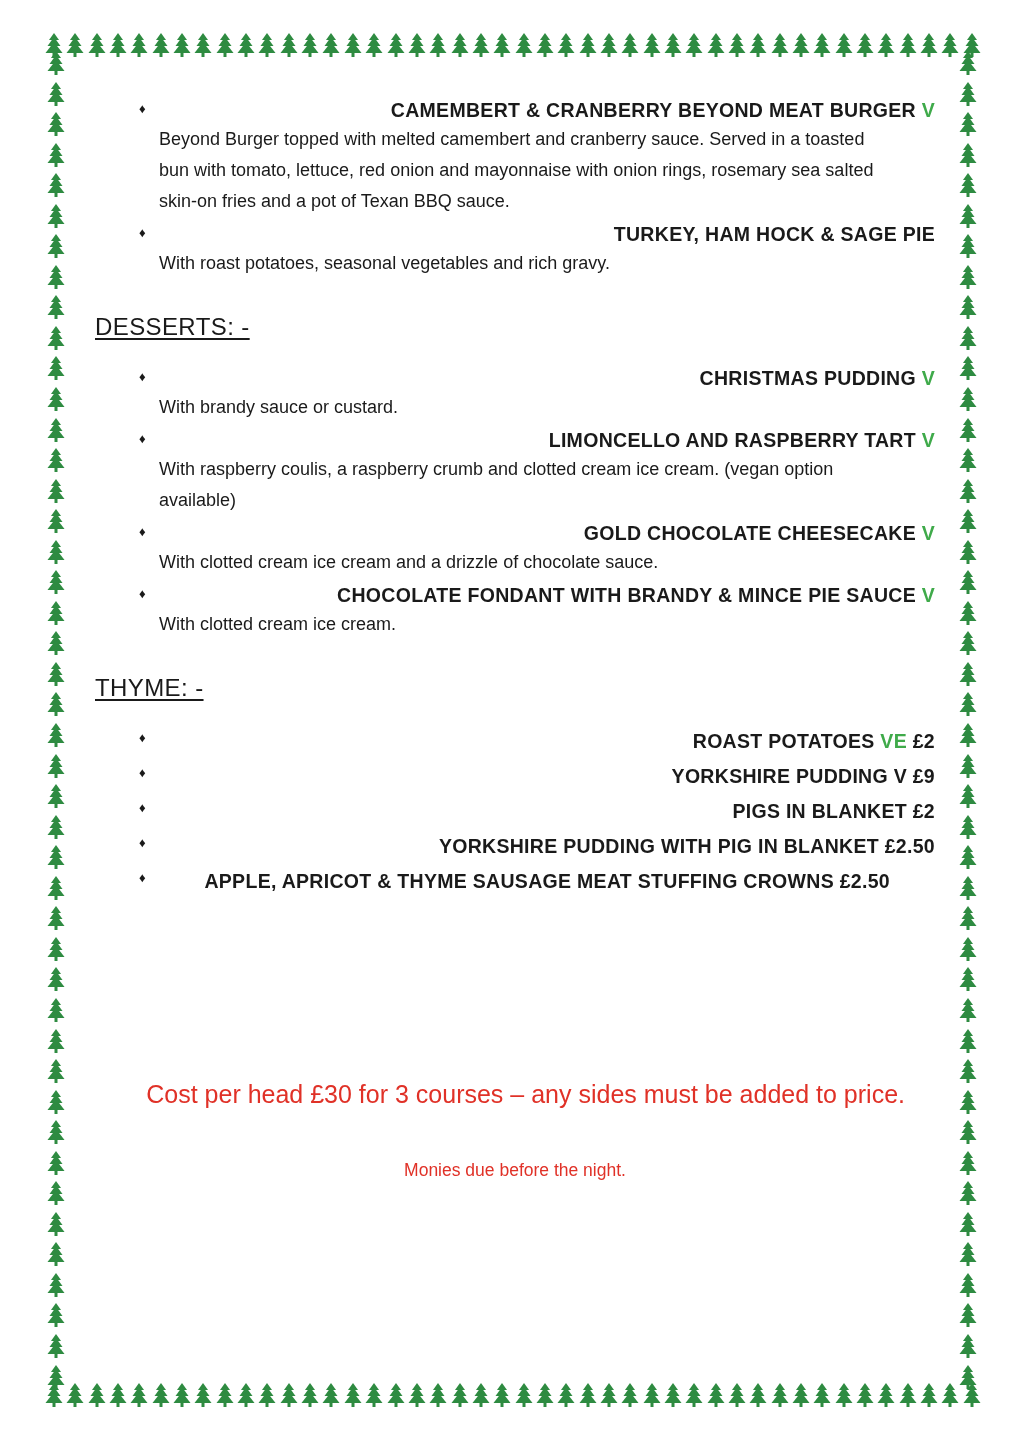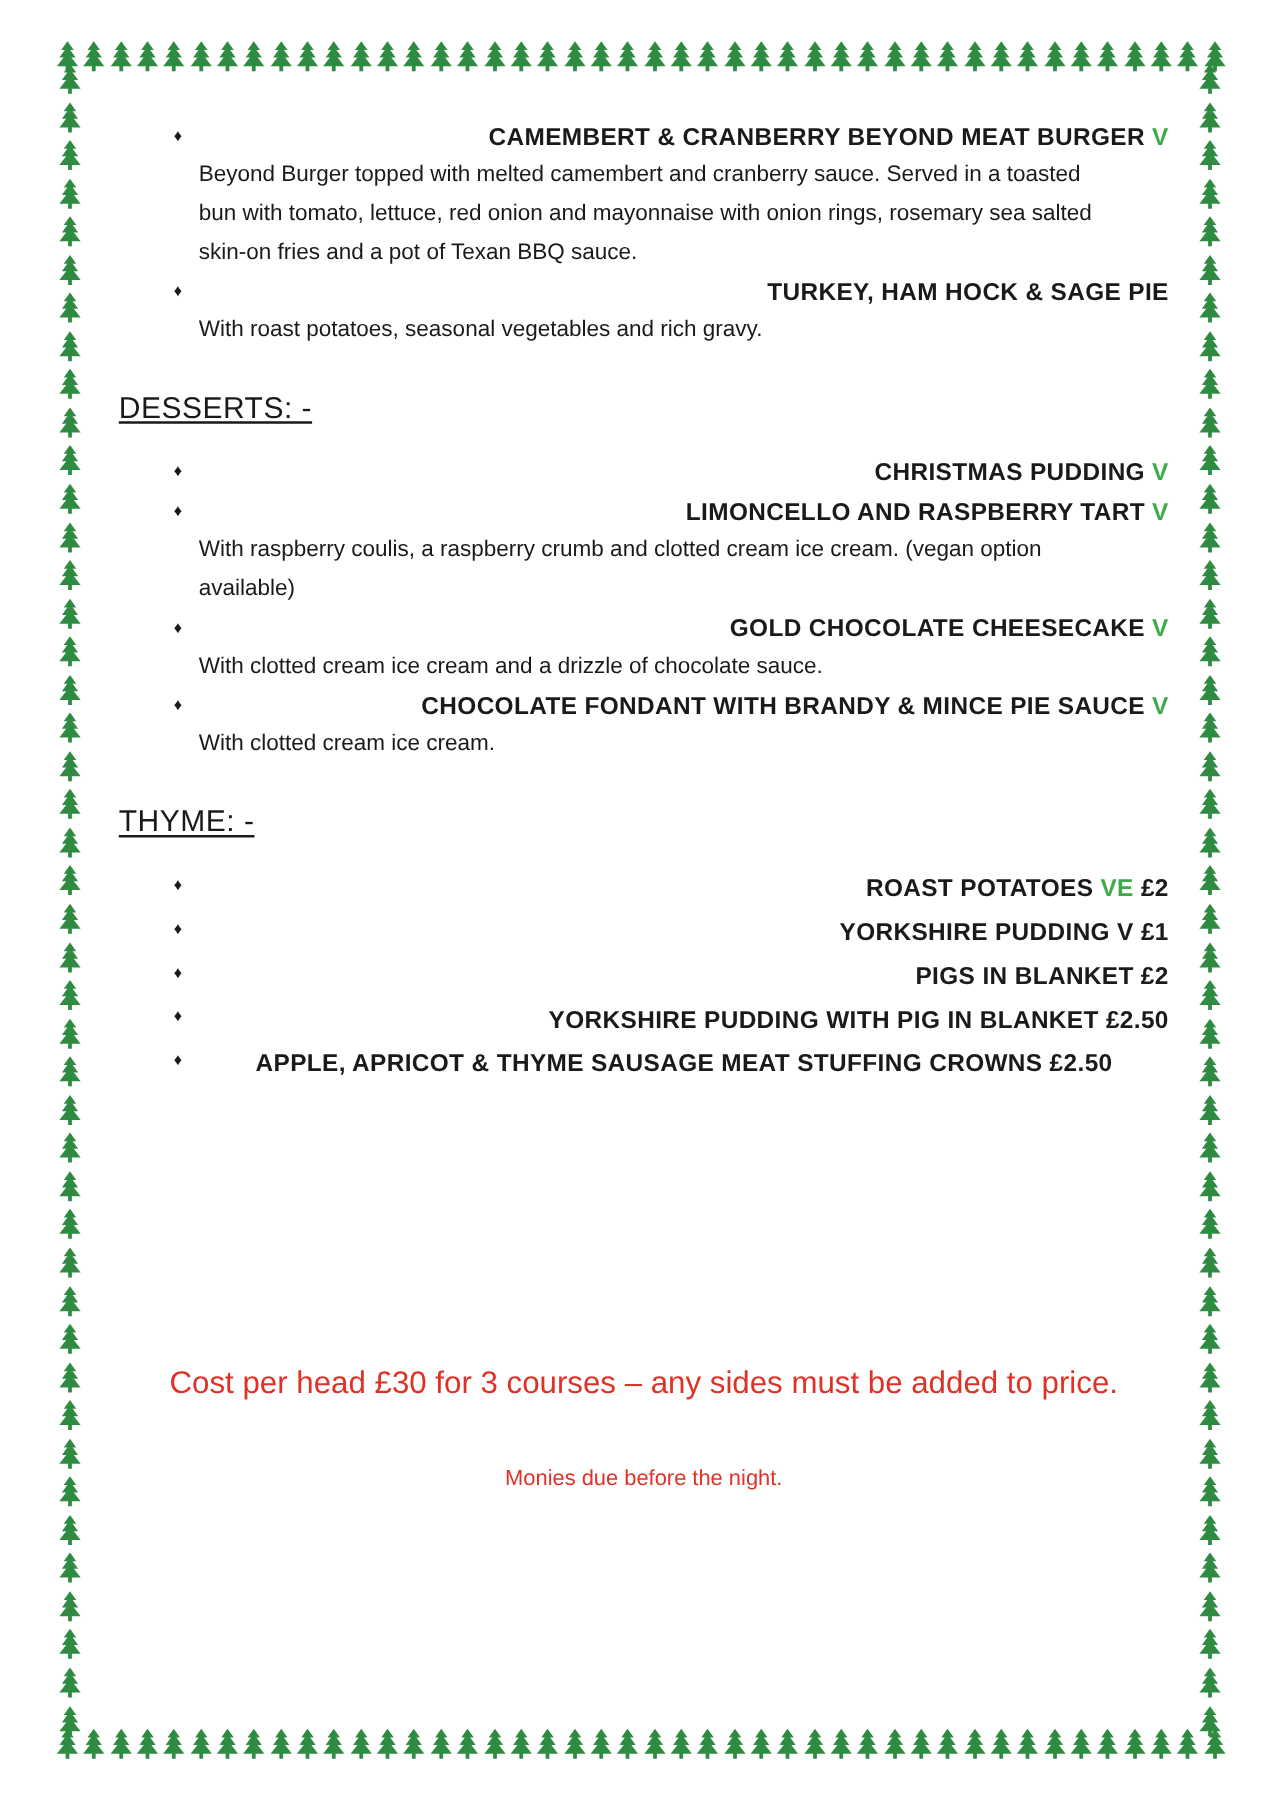--- a/index.html
+++ b/index.html
@@ -114,21 +114,22 @@
     top: 1075px;
     width: 840px;
     text-align: center;
     color: #e03127;
   }
   .footer .cost-line {
     font-size: 25px;
     line-height: 38px;
     color: #e03127;
     max-width: 780px;
-    margin: 12px auto;
+    margin: 0 auto;
+    text-align: right;
   }
   .footer .monies-line {
     font-size: 17.5px;
     line-height: 30px;
     margin-top: 42px;
     color: #e03127;
   }
   ul.sides li.item { margin-bottom: 1px; }
   ul.sides .dish-name { line-height: 34px; }
 </style>
@@ -1215,20 +1216,21 @@
         <div class="dish-name"><span>TURKEY, HAM HOCK &amp; SAGE PIE</span><span class="veg-tag"></span></div>
         <div class="dish-desc">With roast potatoes, seasonal vegetables and rich gravy.</div>
       </li>
     </ul>
 
     <div class="section-heading">DESSERTS: -</div>
     <ul class="items">
       <li class="item">
         <span class="bullet">♦</span>
         <div class="dish-name"><span>CHRISTMAS PUDDING</span> <span class="veg-tag">V</span></div>
+        <div class="dish-desc">With brandy sauce or custard.</div>
       </li>
       <li class="item">
         <span class="bullet">♦</span>
         <div class="dish-name"><span>LIMONCELLO AND RASPBERRY TART</span> <span class="veg-tag">V</span></div>
         <div class="dish-desc">With raspberry coulis, a raspberry crumb and clotted cream ice cream.  (vegan option available)</div>
       </li>
       <li class="item">
         <span class="bullet">♦</span>
         <div class="dish-name"><span>GOLD CHOCOLATE CHEESECAKE</span> <span class="veg-tag">V</span></div>
         <div class="dish-desc">With clotted cream ice cream and a drizzle of chocolate sauce.</div>
@@ -1241,21 +1243,21 @@
     </ul>
 
     <div class="section-heading">THYME: -</div>
     <ul class="items sides">
       <li class="item">
         <span class="bullet">♦</span>
         <div class="dish-name"><span>ROAST POTATOES</span> <span class="veg-tag">VE</span> <span class="price-tag">£2</span></div>
       </li>
       <li class="item">
         <span class="bullet">♦</span>
-        <div class="dish-name"><span>YORKSHIRE PUDDING V £1</span></div>
+        <div class="dish-name"><span>YORKSHIRE PUDDING V £9</span></div>
       </li>
       <li class="item">
         <span class="bullet">♦</span>
         <div class="dish-name"><span>PIGS IN BLANKET £2</span></div>
       </li>
       <li class="item">
         <span class="bullet">♦</span>
         <div class="dish-name"><span>YORKSHIRE PUDDING WITH PIG IN BLANKET £2.50</span></div>
       </li>
       <li class="item">

